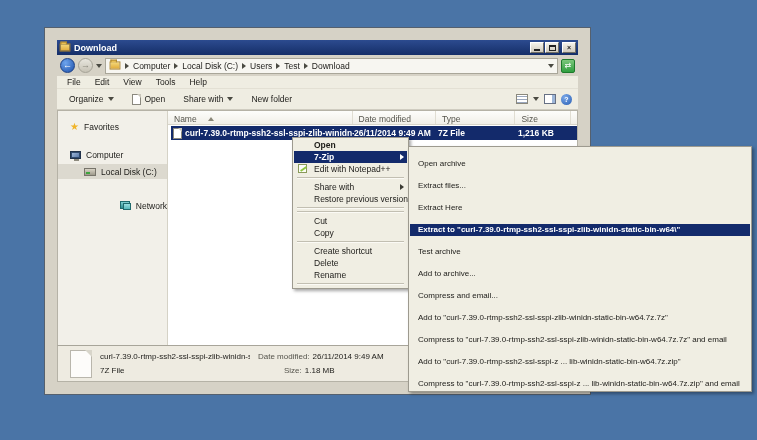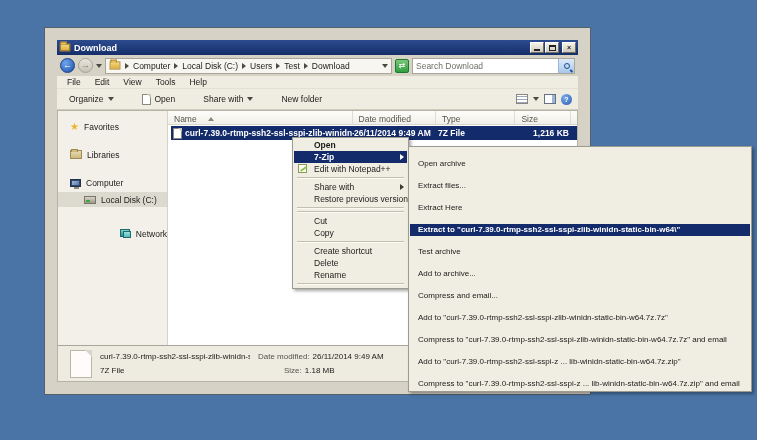--- a/index.html
+++ b/index.html
@@ -36,21 +36,21 @@
   .searchbox { width:163px; height:16px; background:#fff; border:1px solid #a9a699; display:flex; align-items:center; flex:none; }
   .searchbox input { flex:1; border:none; outline:none; font-family:inherit; font-size:8.5px; padding:0 3px; color:#333; min-width:0; background:transparent; }
   .searchbox input::placeholder { color:#6e6e66; }
   .searchbtn { width:16px; height:14px; background:linear-gradient(#dcE9fa,#a8c6ec); border-left:1px solid #9db6d8; display:flex; align-items:center; justify-content:center; }
   .lens { width:6px; height:6px; border:1.5px solid #1d4f8f; border-radius:50%; position:relative; }
   .lens::after { content:""; position:absolute; width:3px; height:1.5px; background:#1d4f8f; transform:rotate(45deg); left:5px; top:6px; }
 
   
   .menubar { height:13px; background:#efede2; display:flex; align-items:center; padding:0 4px; gap:2px; flex:none; border-bottom:1px solid #e3e0d4; }
   .menubar .m { padding:0 6px; }
-  .toolbar { height:21px; background:#efede2; border-bottom:1px solid #cfccc0; display:flex; align-items:center; padding:0 6px; gap:16px; flex:none; }
+  .toolbar { height:21px; background:#efede2; border-bottom:1px solid #cfccc0; display:flex; align-items:center; padding:0 6px; gap:6px; flex:none; }
   .tbtn { display:flex; align-items:center; gap:4px; padding:2px 6px; }
   .tb-right { margin-left:auto; display:flex; align-items:center; gap:5px; }
   .views-ico { width:12px; height:10px; border:1px solid #8a887c;
                background:repeating-linear-gradient(to bottom,#fff 0 1px,#9aa7bd 1px 2px,#fff 2px 3px); }
   .pane-ico { width:12px; height:10px; border:1px solid #667084; background:linear-gradient(to right,#fff 0 7px,#9db6d8 7px); }
   .help-ico { width:11px; height:11px; border-radius:50%; background:radial-gradient(circle at 35% 30%,#7aa8e8,#2a5fb4);
               color:#fff; font-size:7px; font-weight:bold; display:flex; align-items:center; justify-content:center; }
 
   
   .content { flex:1; display:flex; min-height:0; border:1px solid #b5b2a6; border-bottom:none; background:#fff; }
@@ -73,21 +73,21 @@
   .net-ico::after { content:""; position:absolute; right:0; bottom:0; width:6px; height:5px; background:linear-gradient(#9adfe0,#57b8ba); border:1px solid #1f6a6c; }
 
   .filelist { flex:1; display:flex; flex-direction:column; min-width:0; }
   .cols-head { display:flex; height:14px; background:linear-gradient(#fdfdfb,#f1efe8); border-bottom:1px solid #d8d5ca; color:#55544c; flex:none; }
   .hc { border-right:1px solid #e0ddd2; padding:2px 0 0 6px; display:flex; align-items:center; gap:11px; }
   .hc1 { width:186px; } .hc2 { width:84px; } .hc3 { width:80px; } .hc4 { width:56px; } .hc5 { flex:1; border-right:none; }
   .tri-u { width:0; height:0; border-left:3px solid transparent; border-right:3px solid transparent; border-bottom:4px solid #8a8778; }
 
   .frow { display:flex; height:14px; margin:1px 0 0 3px; width:406px; background:#132a6b; color:#fff; font-weight:bold; align-items:center; flex:none; }
   .fc1 { width:183px; display:flex; align-items:center; gap:3px; padding-left:2px; overflow:hidden; white-space:nowrap; }
-  .fc2 { width:84px; } .fc3 { width:80px; } .fc4 { width:56px; text-align:right; padding-right:5px; }
+  .fc2 { width:84px; } .fc3 { width:80px; } .fc4 { width:56px; text-align:left; padding-right:5px; }
   .doc-ico { width:9px; height:11px; background:#fff; border:1px solid #8a887e; position:relative; flex:none; }
   .doc-ico::after { content:""; position:absolute; right:-1px; top:-1px; border-style:solid; border-width:0 4px 4px 0; border-color:transparent #c9c6ba transparent transparent; }
 
   
   .details { height:37px; background:#eeebe1; border-top:1px solid #b0ad a1; border:1px solid #b5b2a6; border-top-color:#a8a59a; display:flex; align-items:flex-start; padding:4px 6px; gap:8px; flex:none; font-size:8px; }
   .d-icon { width:22px; height:28px; background:#fdfcfa; border:1px solid #b9b6ac; position:relative; flex:none; margin-left:6px; }
   .d-icon::after { content:""; position:absolute; right:-1px; top:-1px; border-style:solid; border-width:0 7px 7px 0; border-color:transparent #d8d5ca transparent transparent; }
   .d-col { display:flex; flex-direction:column; gap:5px; padding-top:2px; }
   .d-name { width:150px; white-space:nowrap; overflow:hidden; }
   .d-pair { display:flex; gap:3px; white-space:nowrap; }
@@ -151,26 +151,20 @@
       <span class="tri-r"></span>
       <span class="crumb">Test</span>
       <span class="tri-r"></span>
       <span class="crumb">Download</span>
       <span class="spacer"></span>
       <span class="tri-d"></span>
     </div>
     <span class="refreshbtn">
         <span>⇄</span>
       </span>
-    <div class="searchbox">
-      <input type="text" placeholder="Search Download" style="">
-      <span class="searchbtn">
-          <span class="lens"></span>
-        </span>
-    </div>
   </div>
 
   <div class="menubar">
     <span class="m">File</span>
     <span class="m">Edit</span>
     <span class="m">View</span>
     <span class="m">Tools</span>
     <span class="m">Help</span>
   </div>
 
@@ -198,24 +192,20 @@
           <span>?</span>
         </span>
     </span>
   </div>
 
   <div class="content">
     <div class="sidebar">
       <div class="side-item">
         <span class="star-ico">★</span>
         <span>Favorites</span>
-      </div>
-      <div class="side-item gap13">
-        <span class="lib-ico"></span>
-        <span>Libraries</span>
       </div>
       <div class="side-item gap13">
         <span class="comp-ico"></span>
         <span>Computer</span>
       </div>
       <div class="side-item indent selected gap2">
         <span class="disk-ico"></span>
         <span>Local Disk (C:)</span>
       </div>
       <div class="side-item gap12">

